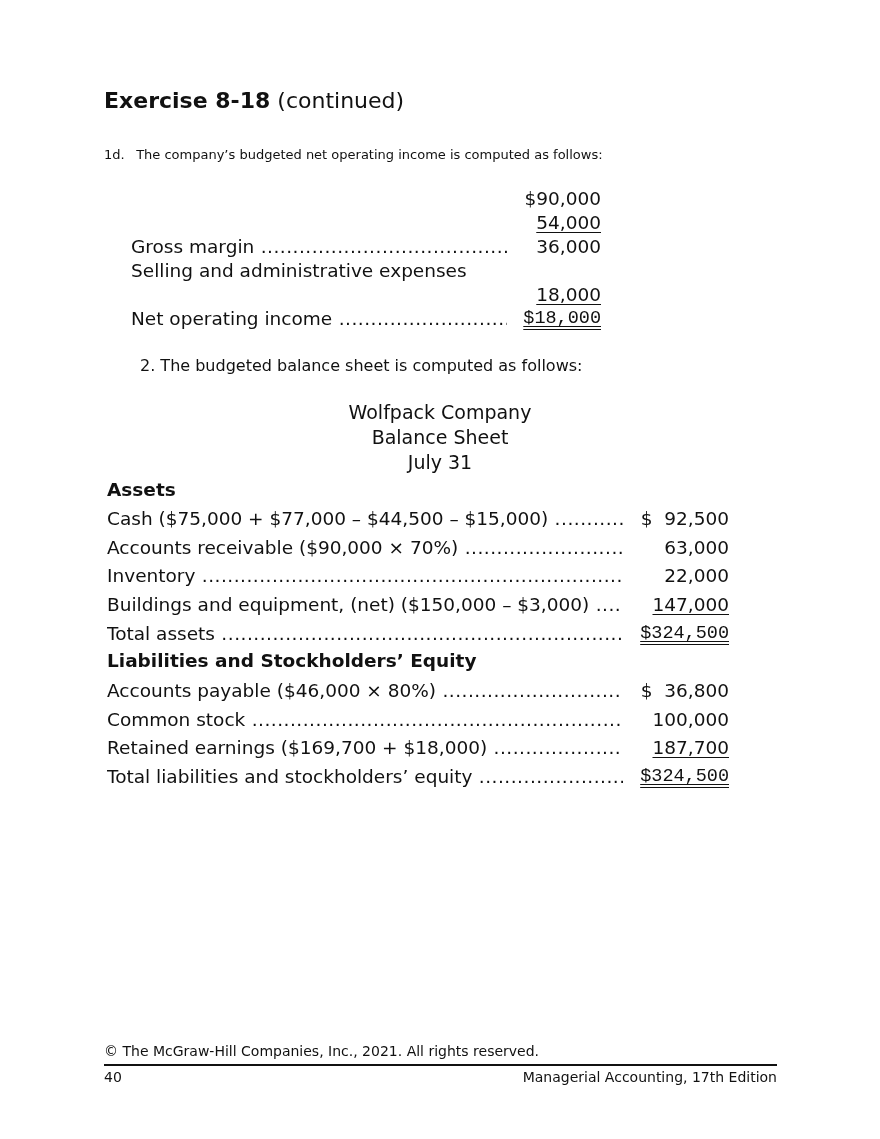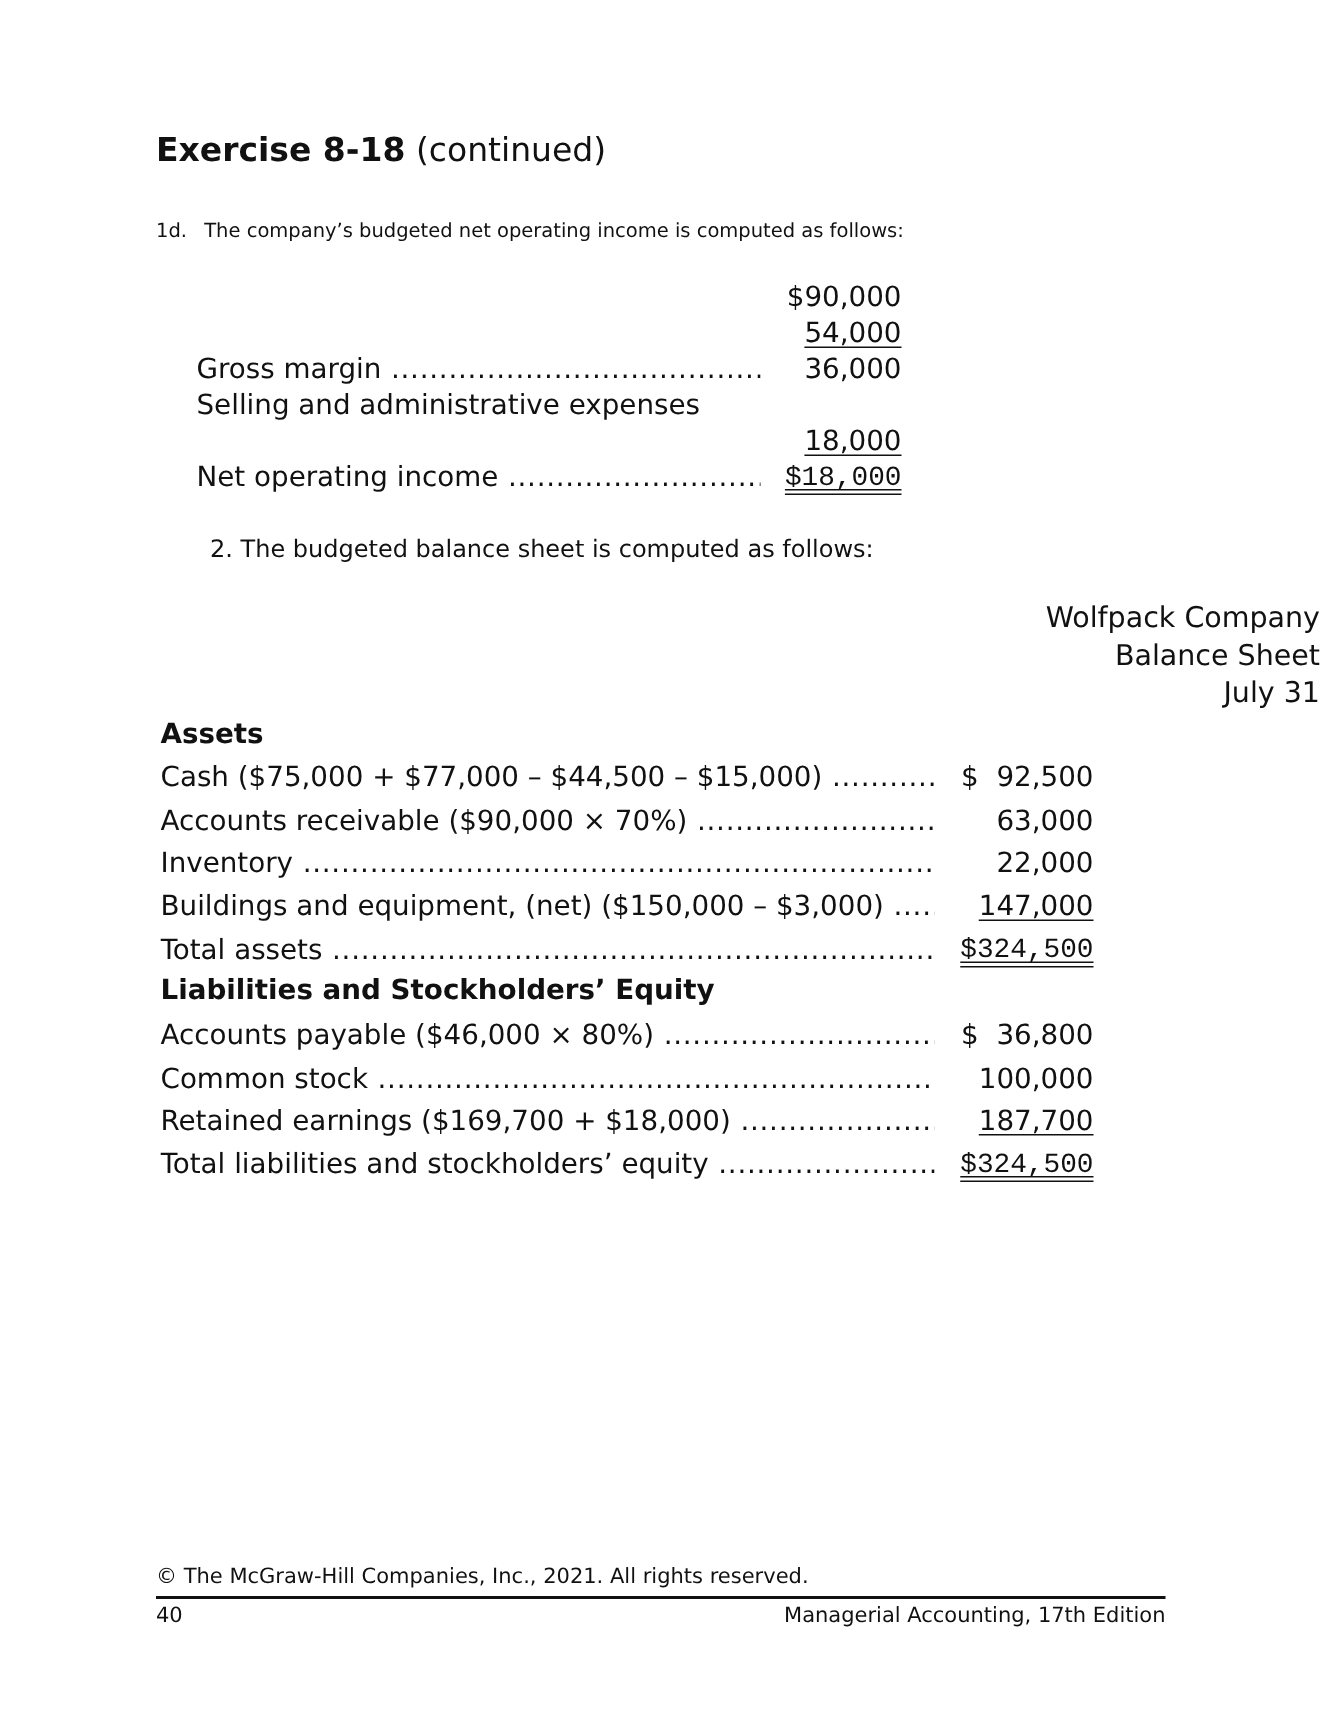--- a/index.html
+++ b/index.html
@@ -27,21 +27,21 @@
 
   
   .is-row { left: 131px; width: 486px; }
   .is-row .lbl { width: 376px; }
 
   
   .bs-row { left: 107px; width: 638px; }
   .bs-row .lbl { width: 516px; }
 
   .p2 { left: 104px; top: 356px; font-size: 16px; margin-left: 36px; }
-  .center { left: 0; width: 880px; text-align: right; font-size: 19px; }
+  .center { left: 0; width: 880px; text-align: center; font-size: 19px; }
   .heading { left: 107px; font-size: 18.5px; font-weight: bold; }
 
   .footer-copy { left: 104px; top: 1043px; font-size: 14px; }
   .footer-line { left: 104px; top: 1064px; width: 673px; height: 2px; background: #111; }
   .footer-page { left: 104px; top: 1069px; font-size: 14px; }
   .footer-book { right: 103px; top: 1069px; font-size: 14px; text-align: right; }
 </style>
 </head>
 <body>
 

